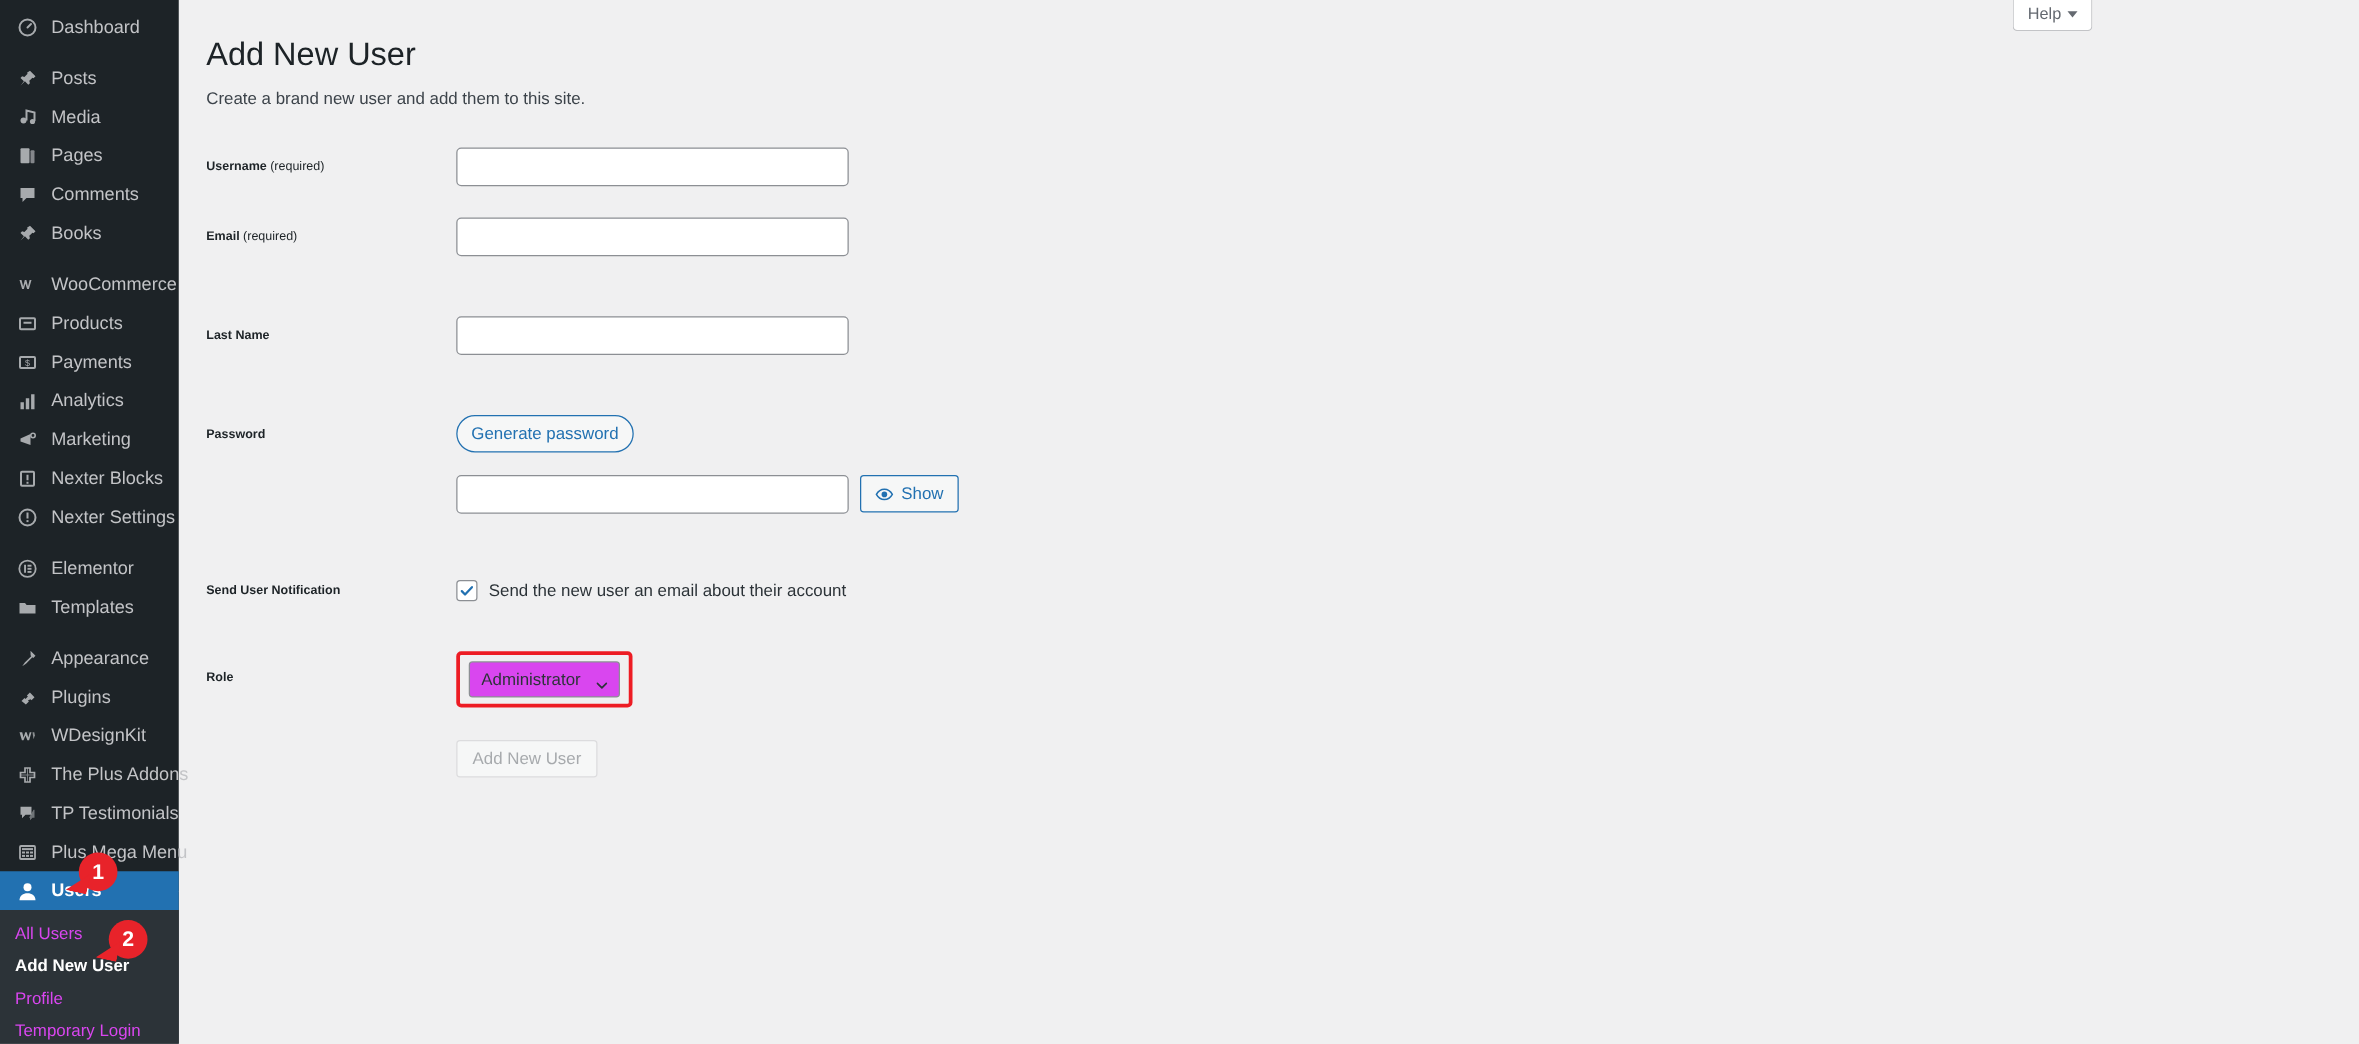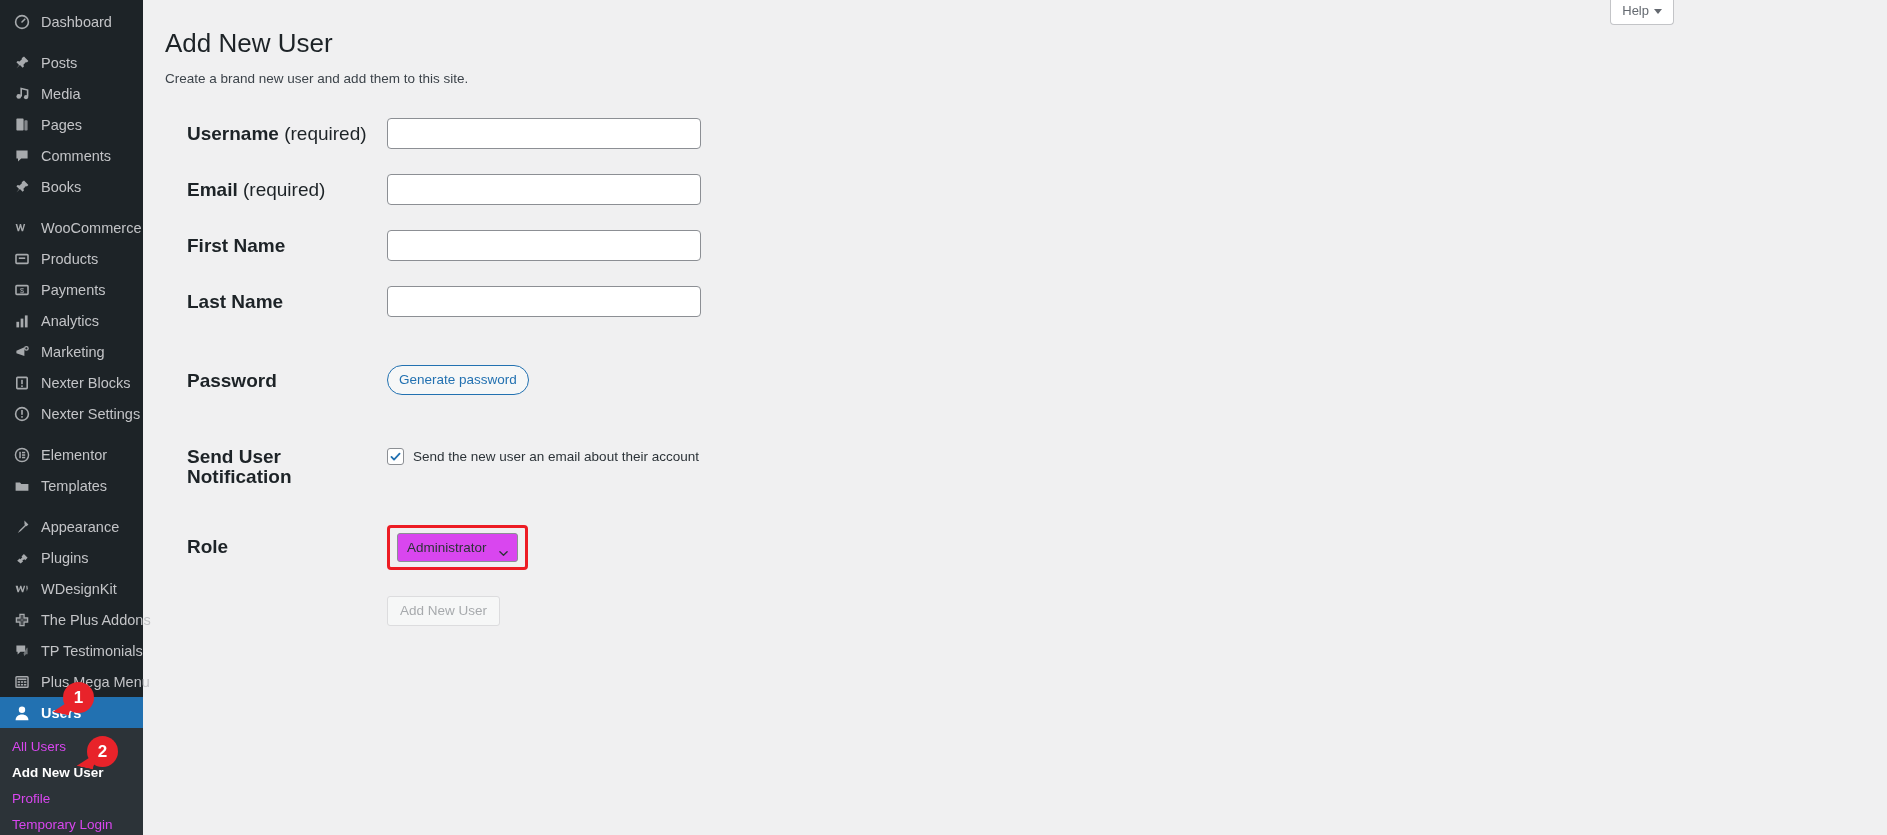--- a/index.html
+++ b/index.html
@@ -151,26 +151,25 @@
     margin: 30px 0 0 22px;
   }
   .frow {
     display: flex;
     align-items: flex-start;
     margin-bottom: 0;
   }
   .frow .flabel {
     width: 200px;
     min-width: 200px;
-    font-size: 19px;
+    font-size: 10px;
     font-weight: 700;
     color: #1d2327;
     padding-top: 8px;
     line-height: 20px;
-    margin-left: 22px;
   }
   .frow .flabel .opt { font-weight: 400; }
   .frow .fctl { padding-top: 2px; }
 
   .text-input {
     width: 314px;
     height: 31px;
     border: 1px solid #8c8f94;
     border-radius: 4px;
     background: #fff;
@@ -506,36 +505,44 @@
           <div class="frow">
             <div class="flabel"><span>Username</span><span class="opt"> (required)</span></div>
             <div class="fctl"><input type="text" class="text-input" value="" style=""></div>
           </div>
           <div class="spacer-row"></div>
           <div class="frow">
             <div class="flabel"><span>Email</span><span class="opt"> (required)</span></div>
             <div class="fctl"><input type="text" class="text-input" value="" style=""></div>
           </div>
           <div class="spacer-row"></div>
-          <div class="frow">
-            <div class="flabel"><span>First Name</span></div>
-            <div class="fctl"><input type="text" class="text-input" value="" style=""></div>
-          </div>
           <div class="spacer-row"></div>
           <div class="frow">
             <div class="flabel"><span>Last Name</span></div>
             <div class="fctl"><input type="text" class="text-input" value="" style=""></div>
           </div>
           <div class="spacer-row"></div>
         </div>
 
       <div class="frow" style="margin-top:23px;">
         <div class="flabel">Password</div>
         <div class="fctl">
           <button class="btn-secondary">Generate password</button>
+          <div class="pw-wrap">
+            <input class="text-input" type="text" value="" style="">
+            <button class="btn-show">
+              <span>
+                <svg width="15" height="15" viewBox="0 0 20 20" fill="none" stroke="#2271b1" stroke-width="1.6">
+                  <path d="M1.5 10S4.5 4.5 10 4.5 18.5 10 18.5 10 15.5 15.5 10 15.5 1.5 10 1.5 10z"></path>
+                  <circle cx="10" cy="10" r="3" fill="#2271b1" stroke="none"></circle>
+                </svg>
+              </span>
+              <span>Show</span>
+            </button>
+          </div>
         </div>
       </div>
 
       <div class="frow" style="margin-top:44px;">
         <div class="flabel">Send User Notification</div>
         <div class="fctl">
           <div class="check-line">
             <span class="cbox">
               <svg width="13" height="13" viewBox="0 0 16 16" fill="none" stroke="#2271b1" stroke-width="2.2" stroke-linecap="round" stroke-linejoin="round">
                 <path d="M3 8.5l3.2 3.3L13 4.6"></path>

